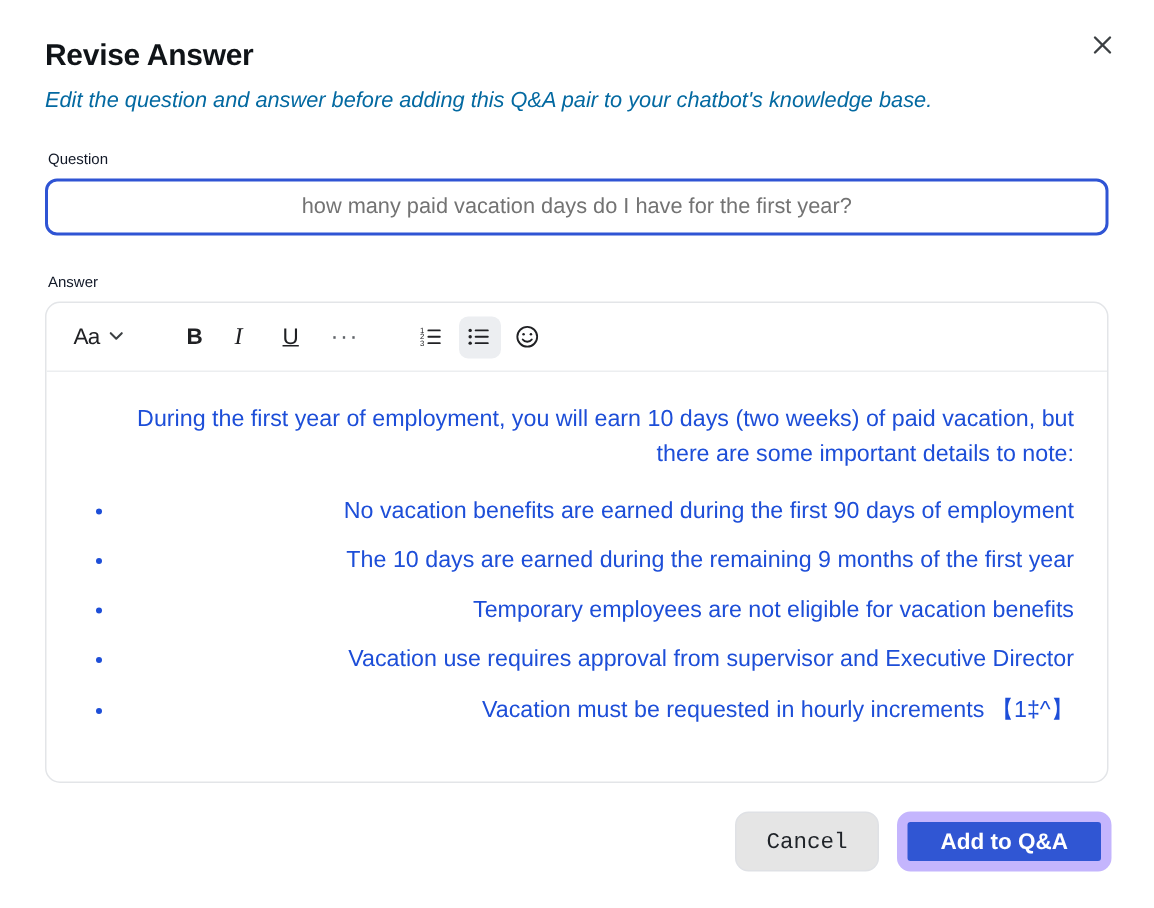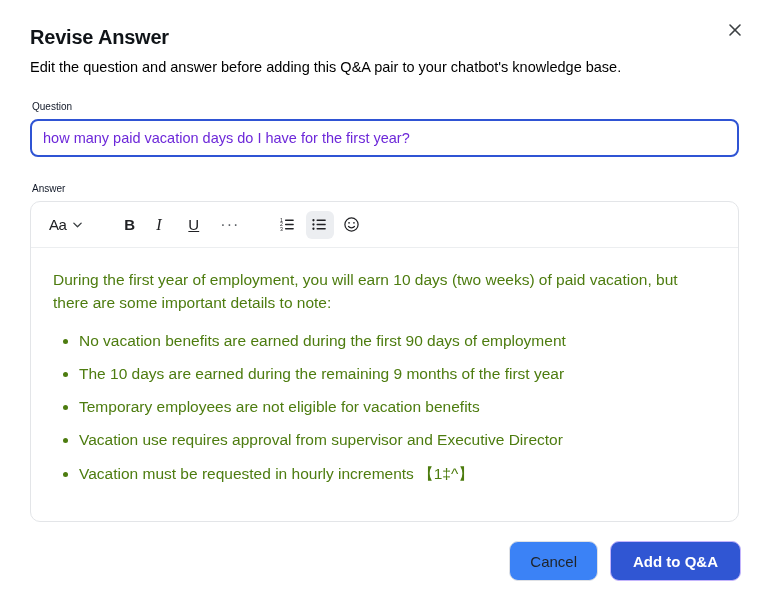--- a/index.html
+++ b/index.html
@@ -42,44 +42,46 @@
 
   .title {
     font-size: 20px;
     font-weight: bold;
     letter-spacing: -0.2px;
     margin: 2px 0 0 2px;
     color: #101418;
   }
   .subtitle {
     font-size: 14.5px;
-    color: #000000;
+    color: #0369a1;
     margin: 10px 0 0 2px;
+    font-style: italic;
   }
 
   .field-label {
     font-size: 10px;
     color: #111827;
     margin: 26px 0 7px 4px;
   }
 
   .question-input {
     box-sizing: border-box;
     display: block;
     width: 709px;
     height: 38px;
     padding: 0 11px;
     font-size: 14.5px;
     font-family: "Liberation Sans", sans-serif;
-    color: #6d28d9;
+    color: #737373;
     border: 2px solid #2f54d4;
     border-radius: 8px;
     outline: none;
     background: #ffffff;
     margin-left: 2px;
+    text-align: center;
   }
 
   .answer-box {
     box-sizing: border-box;
     width: 709px;
     margin-left: 2px;
     border: 1px solid #e3e5e8;
     border-radius: 10px;
     background: #ffffff;
     overflow: hidden;
@@ -120,22 +122,23 @@
   }
   .tb-btn.bold { font-weight: bold; font-size: 15px; }
   .tb-btn.italic { font-style: italic; font-family: "Liberation Serif", serif; font-size: 16px; }
   .tb-btn.underline { text-decoration: underline; font-size: 15px; }
   .tb-btn.dots { font-size: 16px; letter-spacing: 1px; color: #5f6368; }
 
   .answer-body {
     padding: 20px 22px 26px 22px;
     font-size: 15.5px;
     line-height: 1.5;
-    color: #4d7c0f;
+    color: #1d4ed8;
     min-height: 218px;
+    text-align: right;
   }
   .answer-body p {
     margin: 0 0 8px 0;
   }
   .answer-body ul {
     margin: 14px 0 0 0;
     padding-left: 26px;
   }
   .answer-body li {
     margin: 0 0 10px 0;
@@ -151,27 +154,28 @@
   }
   .btn {
     font-family: "Liberation Sans", sans-serif;
     font-size: 15px;
     border-radius: 9px;
     cursor: pointer;
     height: 40px;
     padding: 0 20px;
   }
   .btn-cancel {
-    background: #3b82f6;
+    background: #e5e5e5;
     border: 1px solid #dfe1e5;
     color: #1f2328;
+    font-family: Liberation Mono, monospace;
   }
   .btn-primary {
     background: #3056d3;
-    border: 1px solid #c4b5fd;
+    border: 7px solid #c4b5fd;
     color: #ffffff;
     font-weight: bold;
     padding: 0 22px;
   }
 </style>
 </head>
 <body>
 
 <div class="modal">
 

